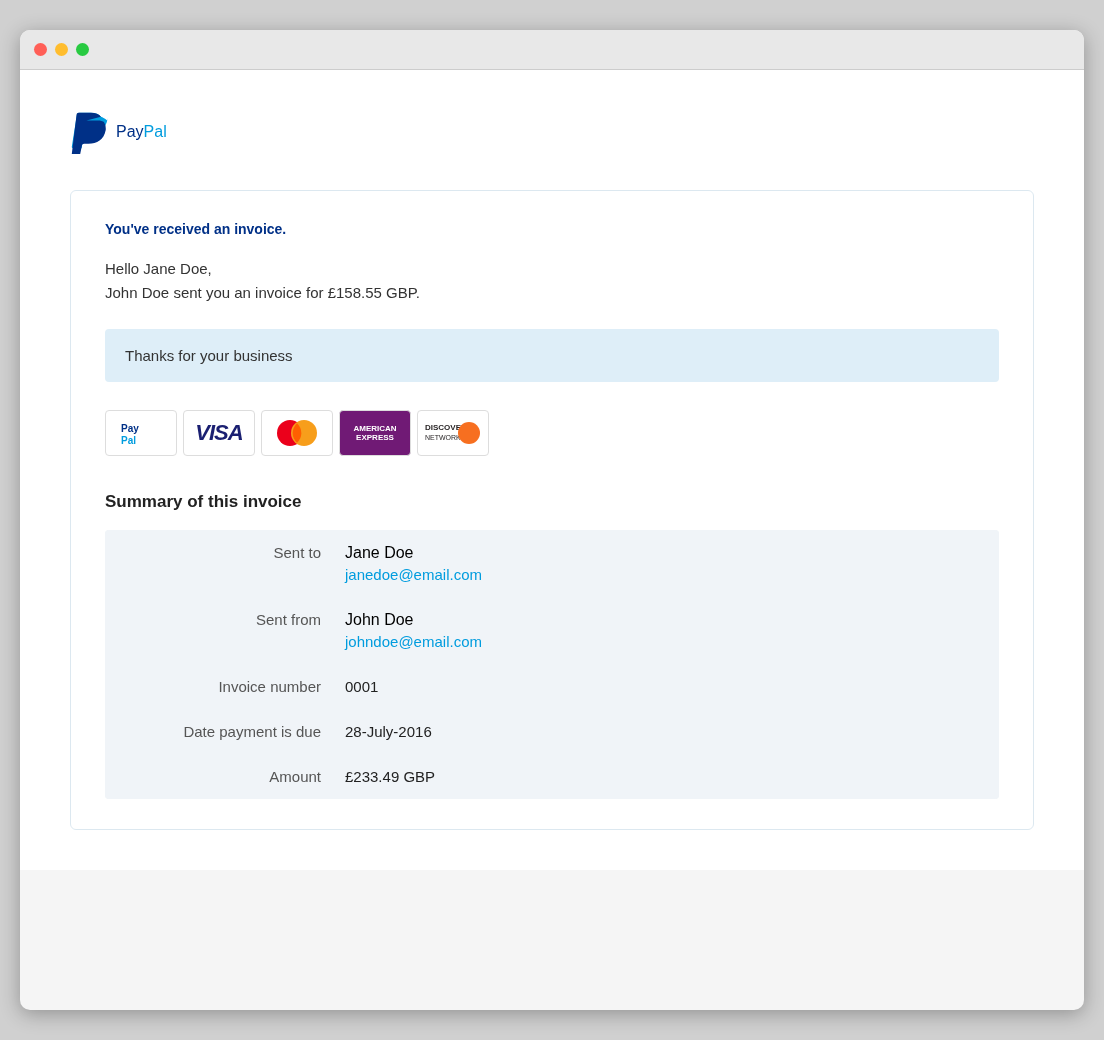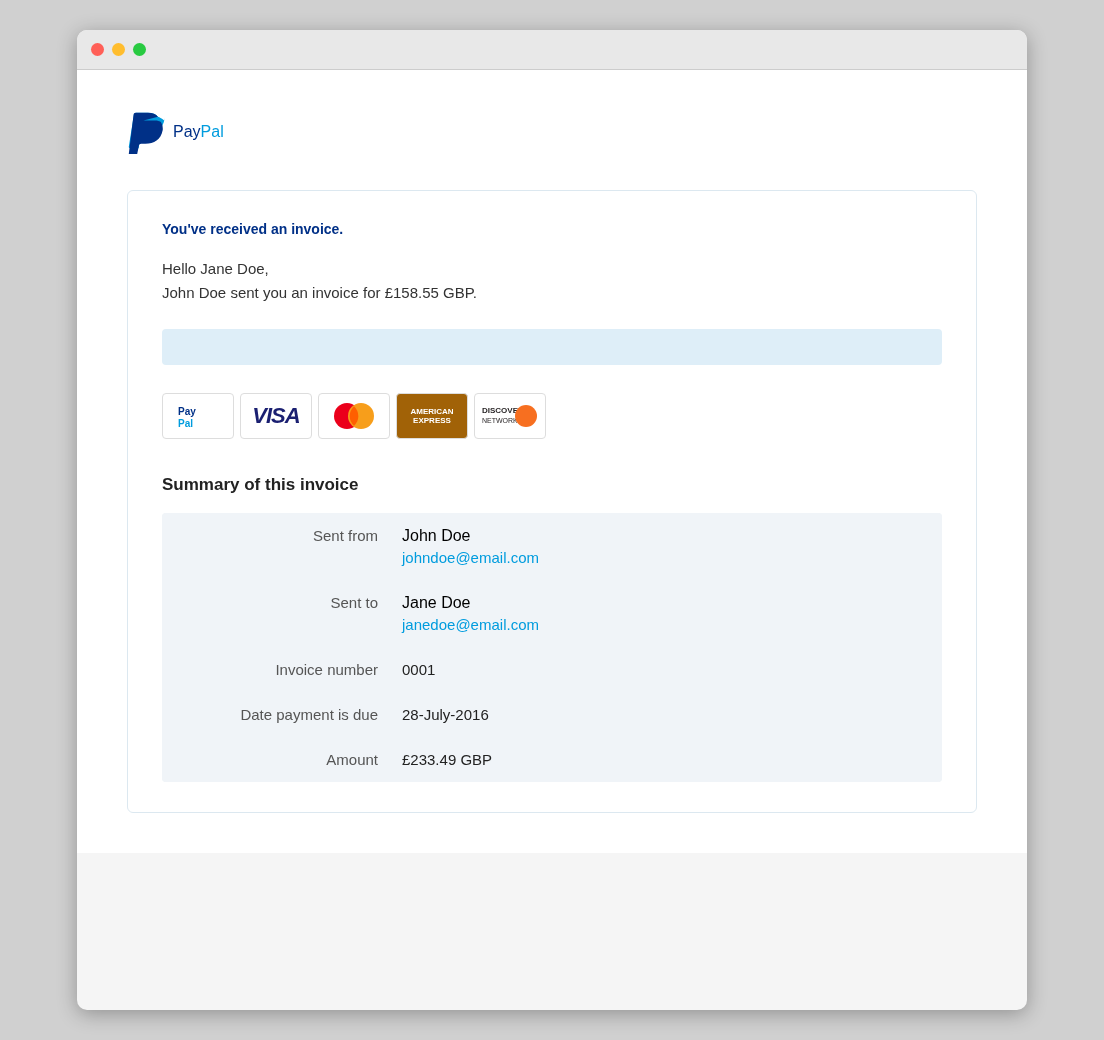--- a/index.html
+++ b/index.html
@@ -7,21 +7,21 @@
     body {
       background: #d0d0d0;
       display: flex;
       justify-content: center;
       align-items: center;
       min-height: 100vh;
       font-family: -apple-system, BlinkMacSystemFont, 'Helvetica Neue', Arial, sans-serif;
     }
 
     .window {
-      width: 950px;
+      width: 1064px;
       min-height: 980px;
       background: #f5f5f5;
       border-radius: 10px;
       box-shadow: 0 4px 20px rgba(0,0,0,0.3);
       overflow: hidden;
     }
 
     .window-titlebar {
       background: #e8e8e8;
       height: 40px;
@@ -154,21 +154,21 @@
       letter-spacing: -1px;
     }
 
     
     .pi-mc {
       background: #fff;
     }
 
     
     .pi-amex {
-      background: #a16207;
+      background: #701a75;
     }
     .pi-amex .amex-text {
       color: #fff;
       font-size: 8px;
       font-weight: bold;
       text-align: center;
     }
 
     
     .pi-discover {
@@ -252,20 +252,21 @@
 
       <div class="invoice-title">You've received an invoice.</div>
 
       <div class="greeting-text">
         <div>Hello Jane Doe,</div>
         <div>John Doe sent you an invoice for £158.55 GBP.</div>
       </div>
 
       
       <div class="note-box">
+        <div class="note-text">Thanks for your business</div>
       </div>
 
       
 
       
       <div class="payment-icons">
 
         <div class="card-icon pi-paypal">
           <svg width="50" height="30" viewBox="0 0 50 30" xmlns="http://www.w3.org/2000/svg">
             <text x="5" y="14" font-size="10" font-weight="bold" fill="#003087">Pay</text>
@@ -298,36 +299,36 @@
         </div>
       </div>
 
       
       <div class="summary-title">Summary of this invoice</div>
 
       
       <div class="summary-table">
 
         <div class="summary-row">
+          <div class="summary-label">Sent to</div>
+          <div class="summary-value-block">
+            <span>Jane Doe</span>
+            <a class="summary-link" href="#">janedoe@email.com</a>
+          </div>
+        </div>
+
+        <div class="summary-row">
           <div class="summary-label">Sent from</div>
           <div class="summary-value-block">
             <span>John Doe</span>
             <a class="summary-link" href="#">johndoe@email.com</a>
           </div>
         </div>
 
         <div class="summary-row">
-          <div class="summary-label">Sent to</div>
-          <div class="summary-value-block">
-            <span>Jane Doe</span>
-            <a class="summary-link" href="#">janedoe@email.com</a>
-          </div>
-        </div>
-
-        <div class="summary-row">
           <div class="summary-label">Invoice number</div>
           <div class="summary-value">0001</div>
         </div>
 
         <div class="summary-row">
           <div class="summary-label">Date payment is due</div>
           <div class="summary-value">28-July-2016</div>
         </div>
 
         <div class="summary-row">

